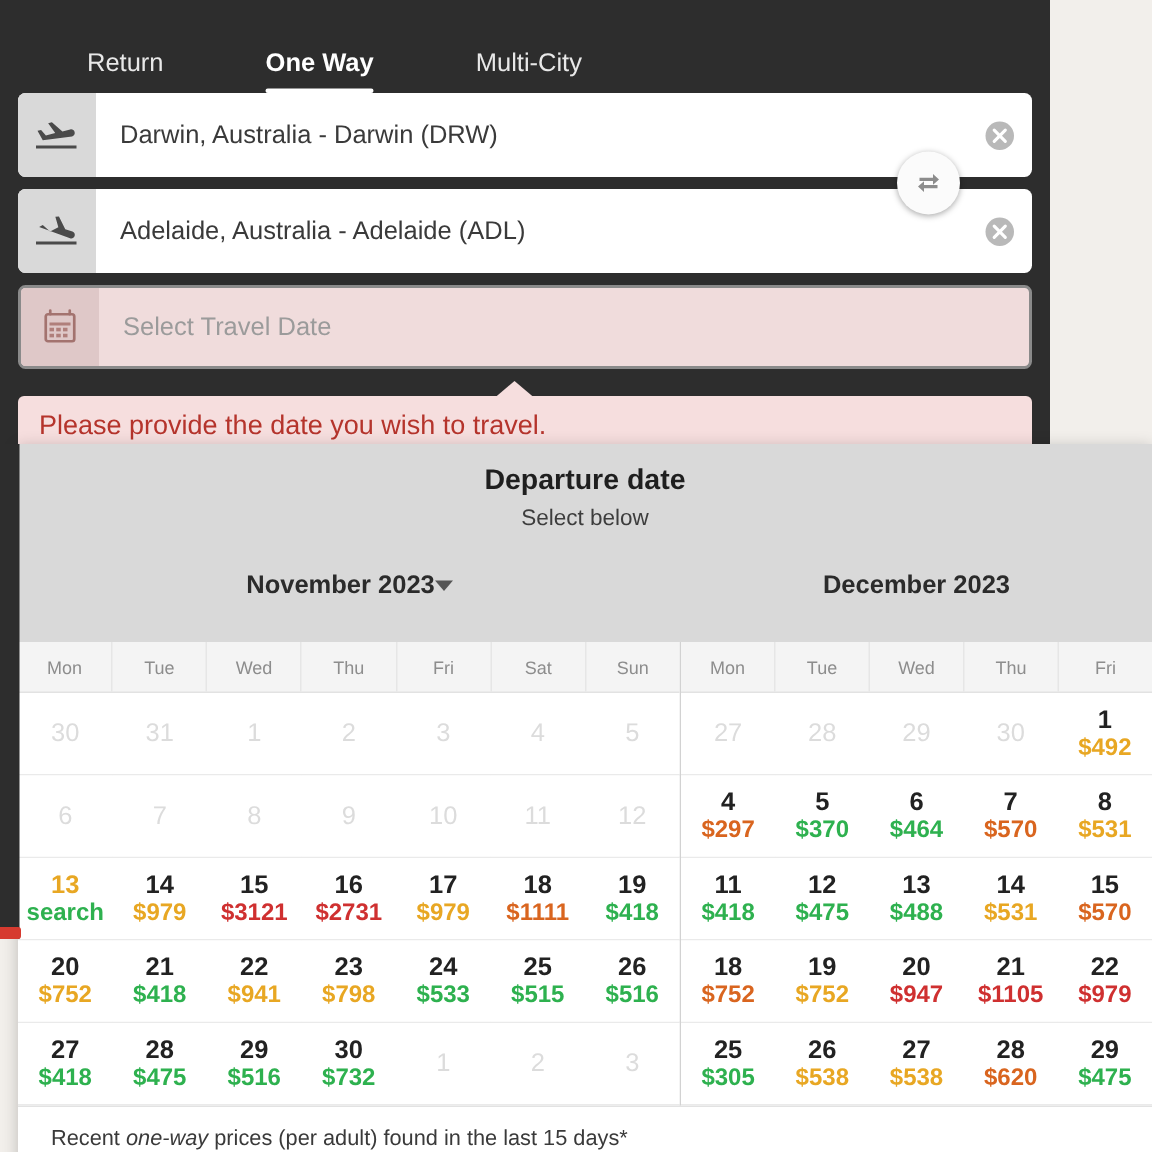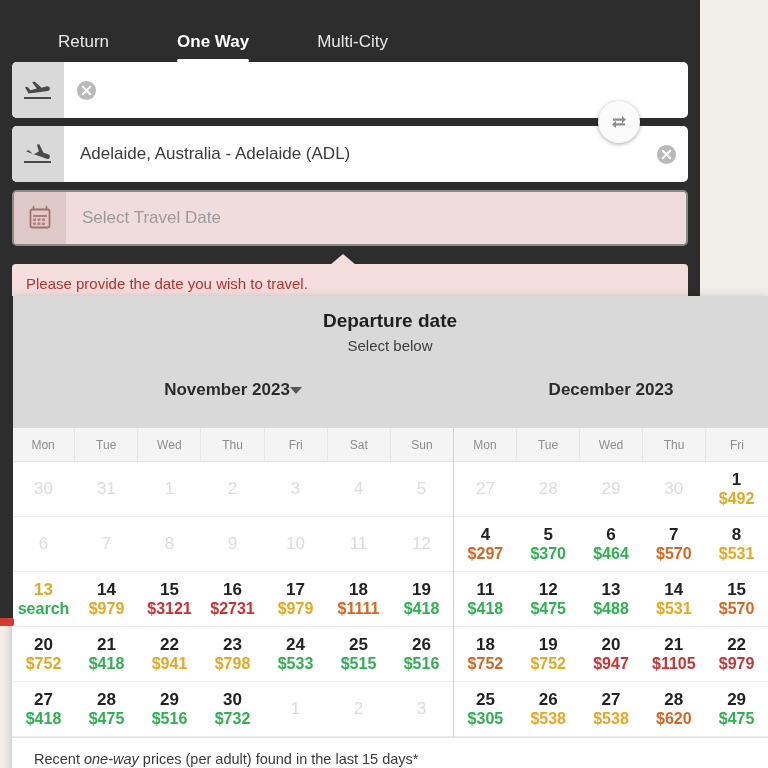--- a/index.html
+++ b/index.html
@@ -66,21 +66,21 @@
     z-index: 6; cursor: pointer;
   }
 
   
   .error-box {
     position: absolute; left: 12px; top: 264px;
     width: 676px; height: 38px;
     background: #f6dede; border-radius: 4px 4px 0 0;
     display: flex; align-items: center;
     padding-left: 14px;
-    color: #b5342c; font-size: 15px; text-align: center;
+    color: #b5342c; font-size: 18px; text-align: center;
   }
   .error-arrow {
     position: absolute; left: 330px; top: 254px;
     width: 0; height: 0;
     border-left: 13px solid transparent;
     border-right: 13px solid transparent;
     border-bottom: 11px solid #f6dede;
     z-index: 3;
   }
 
@@ -179,20 +179,21 @@
 
     <div class="field-wrap">
 
       <div class="field">
         <div class="field-icon">
           <svg width="30" height="22" viewBox="0 0 30 22">
               <path d="M1 18h27v2H1z" fill="#4a4a4a"></path>
               <path d="M5.5 14.5 2 8.2l2.4-.5 3.2 3.6 6.2-1.7-4.7-6.4 2.5-.7 7 6.2 5.2-1.4c1.3-.35 2.6.4 2.95 1.7.35 1.3-.4 2.6-1.7 2.95L5.5 14.5z" fill="#4a4a4a"></path>
             </svg>
         </div>
+        <div class="field-text">Darwin, Australia - Darwin (DRW)</div>
         <div class="clear-btn">
           <svg width="21" height="21" viewBox="0 0 21 21">
               <circle cx="10.5" cy="10.5" r="9.5" fill="#b9b9b9"></circle>
               <path d="M6.8 6.8l7.4 7.4M14.2 6.8l-7.4 7.4" stroke="#fff" stroke-width="2.1" stroke-linecap="round"></path>
             </svg>
         </div>
       </div>
 
       <div class="field">
         <div class="field-icon">

